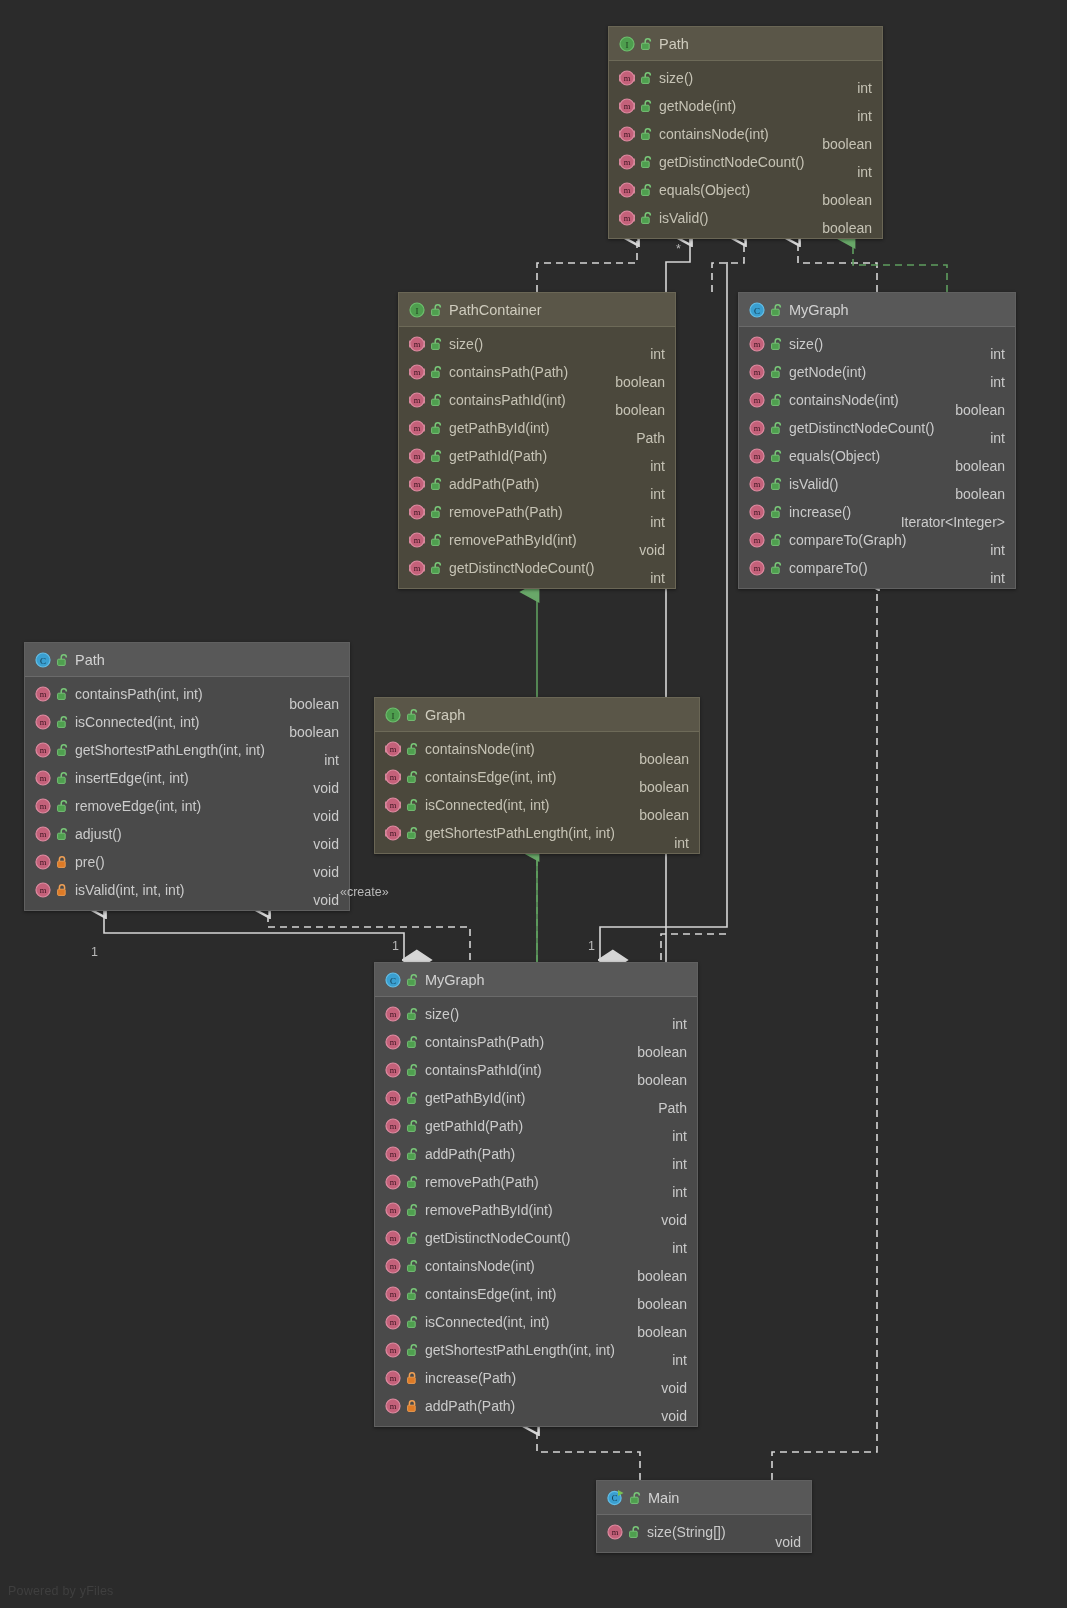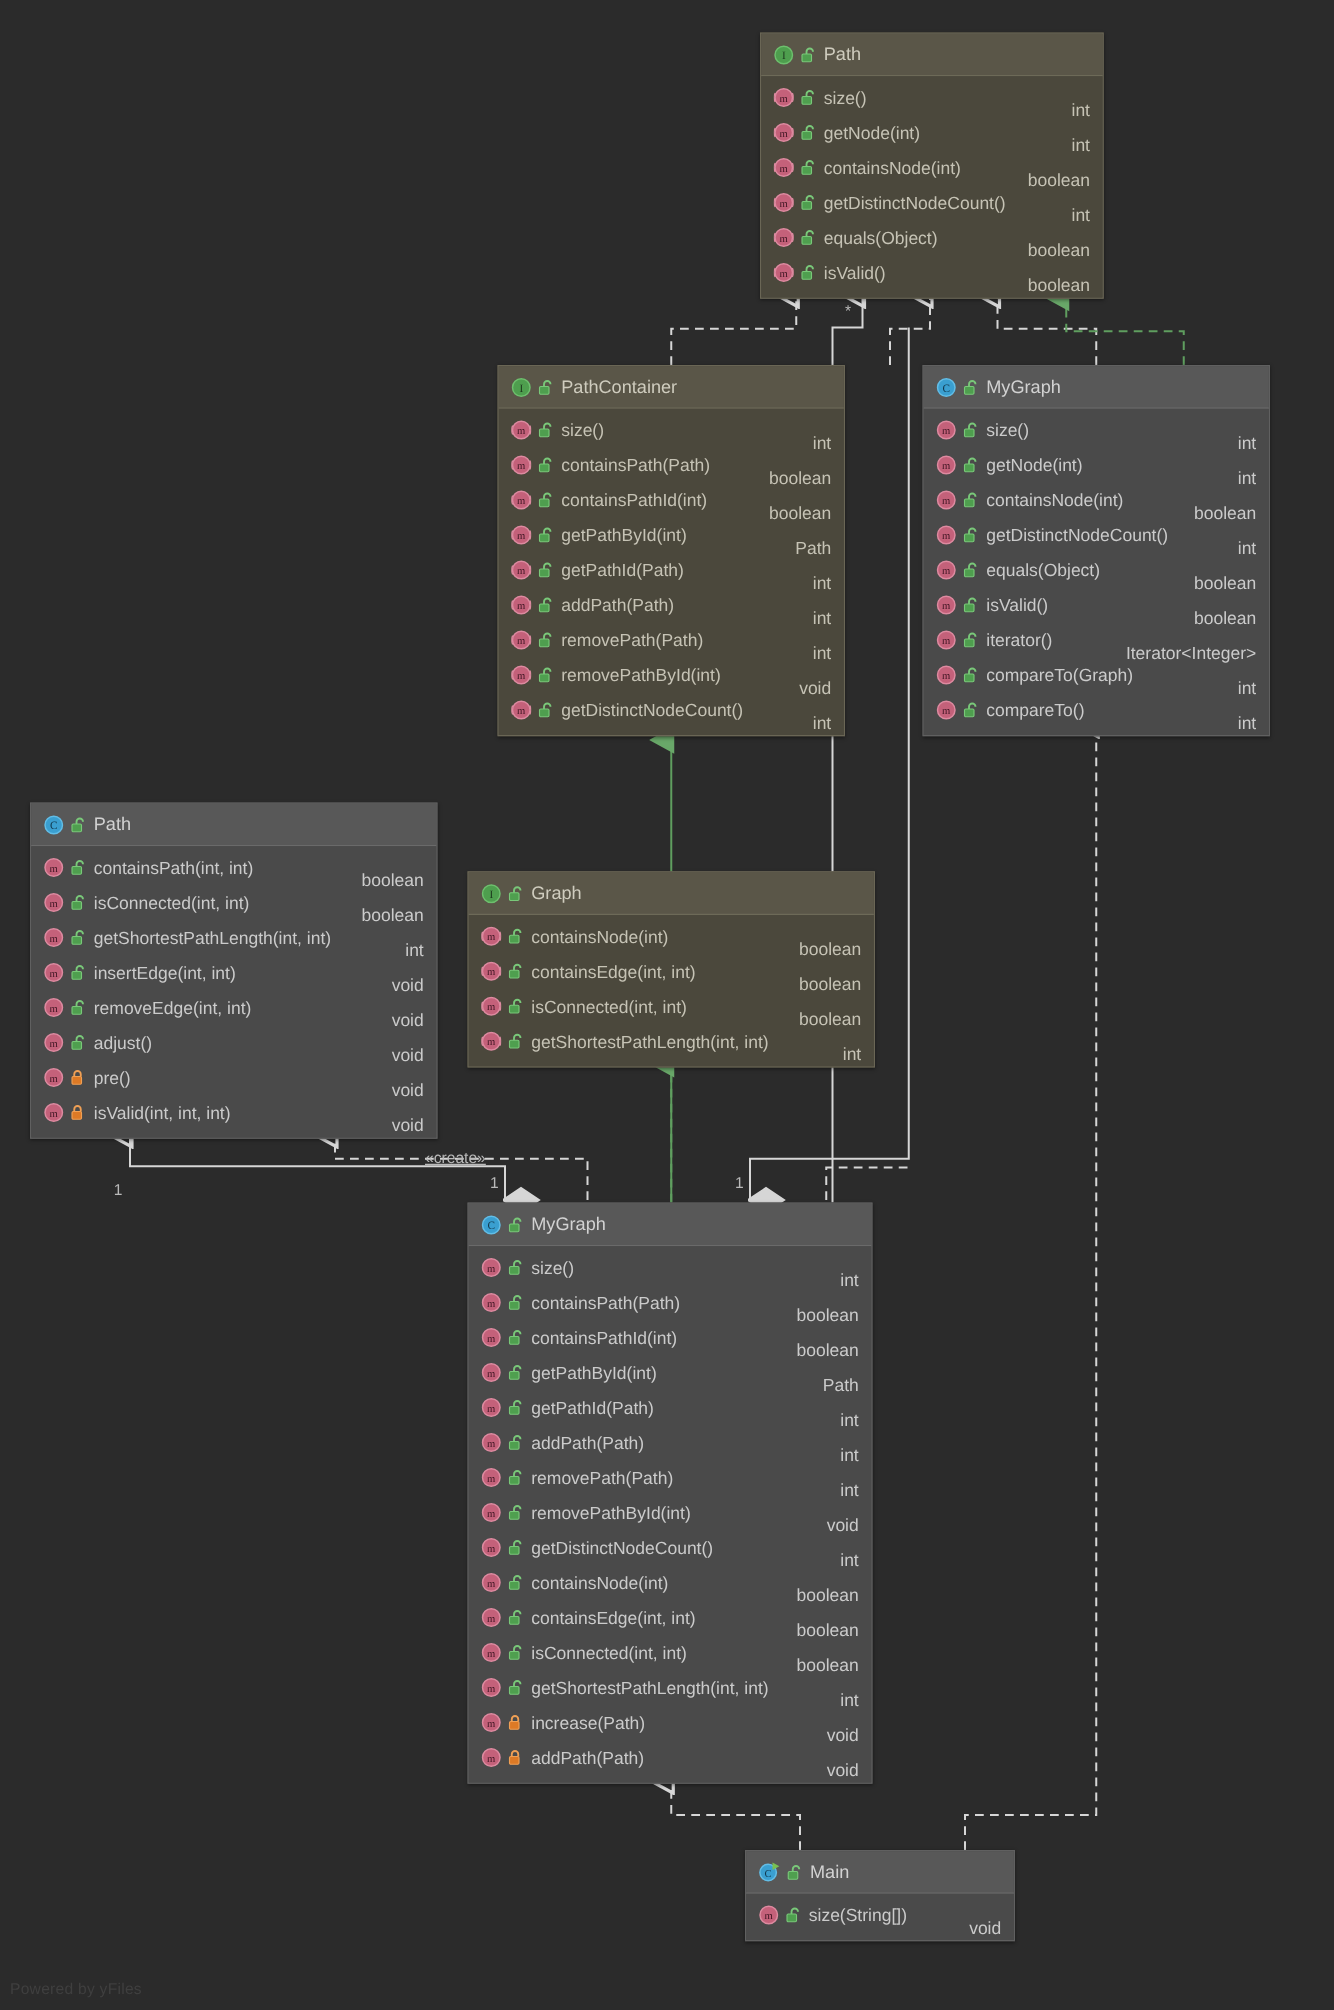--- a/index.html
+++ b/index.html
@@ -573,21 +573,21 @@
                 <circle cx="8" cy="8" r="7" fill="#c4617a" stroke="#dd8aa0" stroke-width="1.2"></circle>
                 <text x="8" y="11.4" font-size="8.5" font-family="Liberation Serif, serif" text-anchor="middle" fill="#3c1320">m</text>
               </svg>
             </span>
             <span class="ic">
               <svg width="14" height="14" viewBox="0 0 14 14">
                 <path d="M5.2,6.2 V4.4 a2.6,2.6 0 0 1 5.2,0" fill="none" stroke="#79c879" stroke-width="1.5"></path>
                 <rect x="1.6" y="6.2" width="7.6" height="6.2" rx="1" fill="#4f9f4f" stroke="#79c879" stroke-width="0.9"></rect>
               </svg>
             </span>
-            <span class="m-name">iterator()</span>
+            <span class="m-name">increase()</span>
             <span class="m-spacer"></span>
             <span class="m-type">Iterator&lt;Integer&gt;</span>
           </div>
           <div class="row">
             <span class="ic">
               <svg width="16" height="16" viewBox="0 0 16 16">
                 <circle cx="8" cy="8" r="7" fill="#c4617a" stroke="#dd8aa0" stroke-width="1.2"></circle>
                 <text x="8" y="11.4" font-size="8.5" font-family="Liberation Serif, serif" text-anchor="middle" fill="#3c1320">m</text>
               </svg>
             </span>
@@ -1178,20 +1178,20 @@
             <span class="m-name">size(String[])</span>
             <span class="m-spacer"></span>
             <span class="m-type">void</span>
           </div>
         </div>
       </div>
     </div>
 
   <div id="edge-labels">
       <div class="edge-label" style="left: 676px; top: 242px;">*</div>
-      <div class="edge-label" style="left: 340px; top: 919px; text-decoration: underline;">«create»</div>
+      <div class="edge-label" style="left: 340px; top: 885px;">«create»</div>
       <div class="edge-label" style="left: 91px; top: 945px;">1</div>
       <div class="edge-label" style="left: 392px; top: 939px;">1</div>
       <div class="edge-label" style="left: 588px; top: 939px;">1</div>
     </div>
 
   <div class="watermark">Powered by yFiles</div>
 </div>
 
 </body></html>

